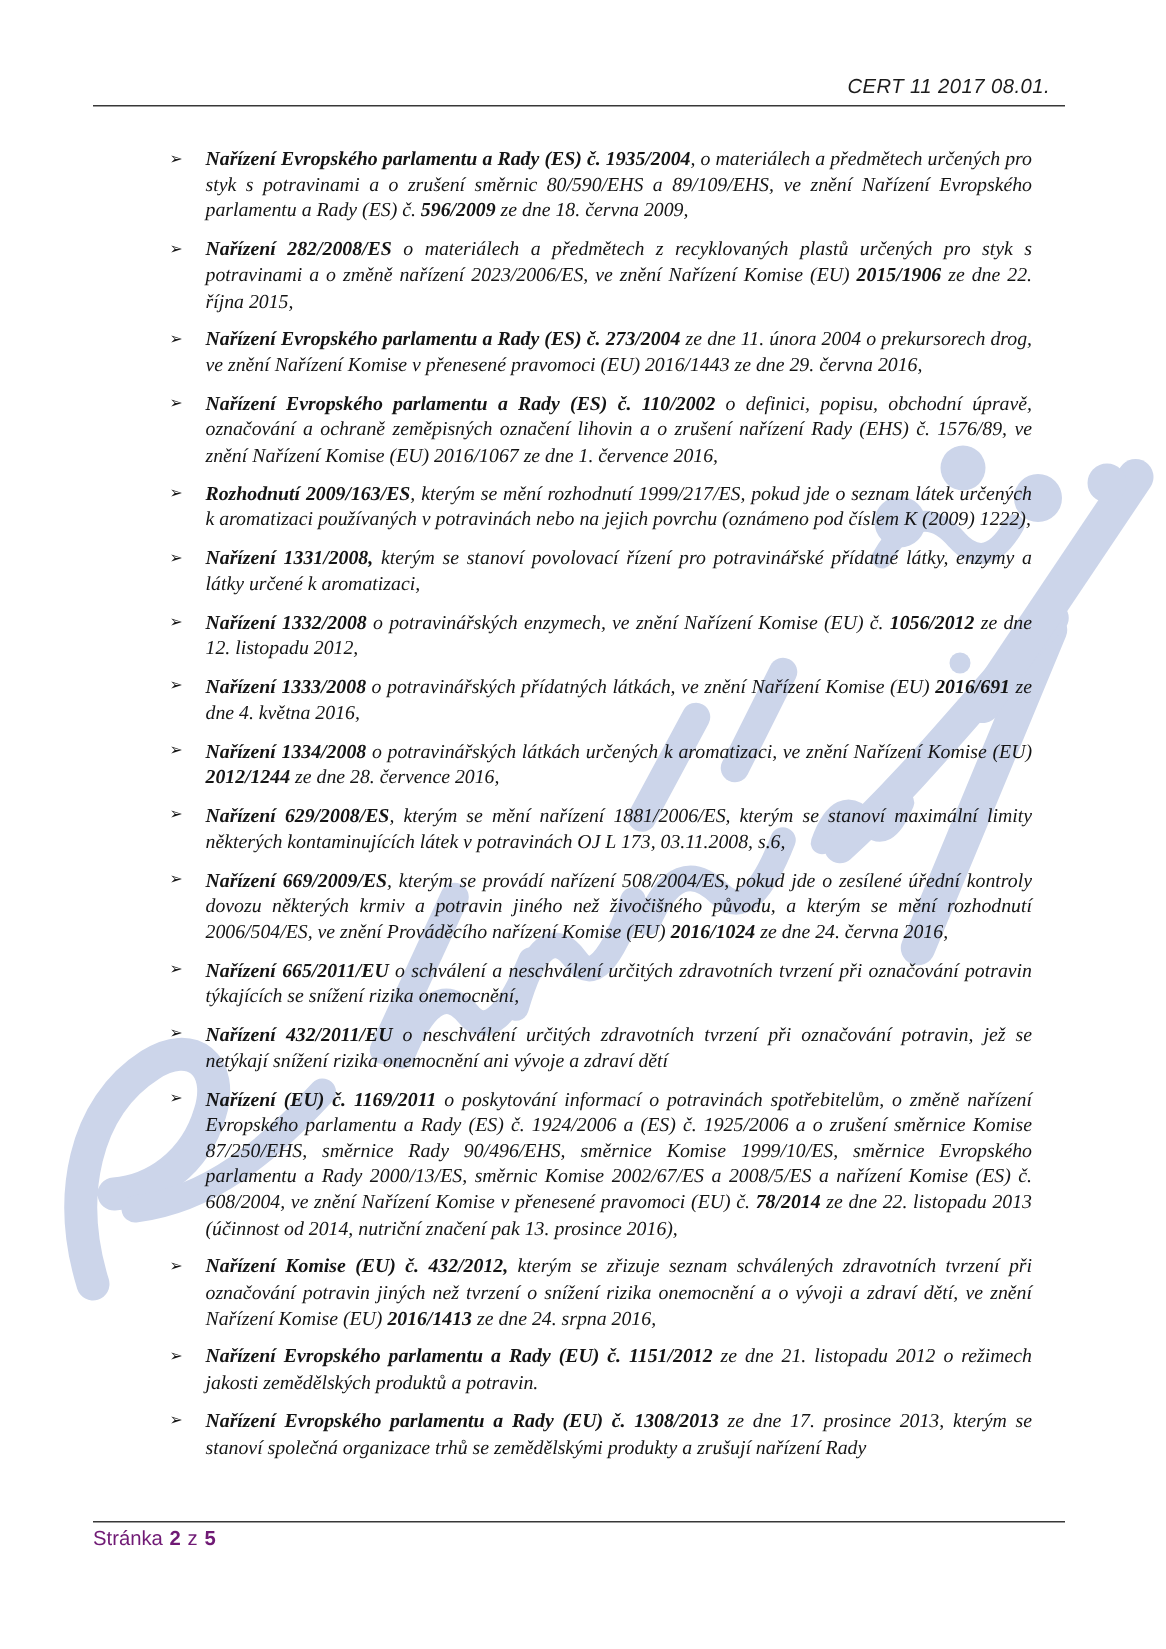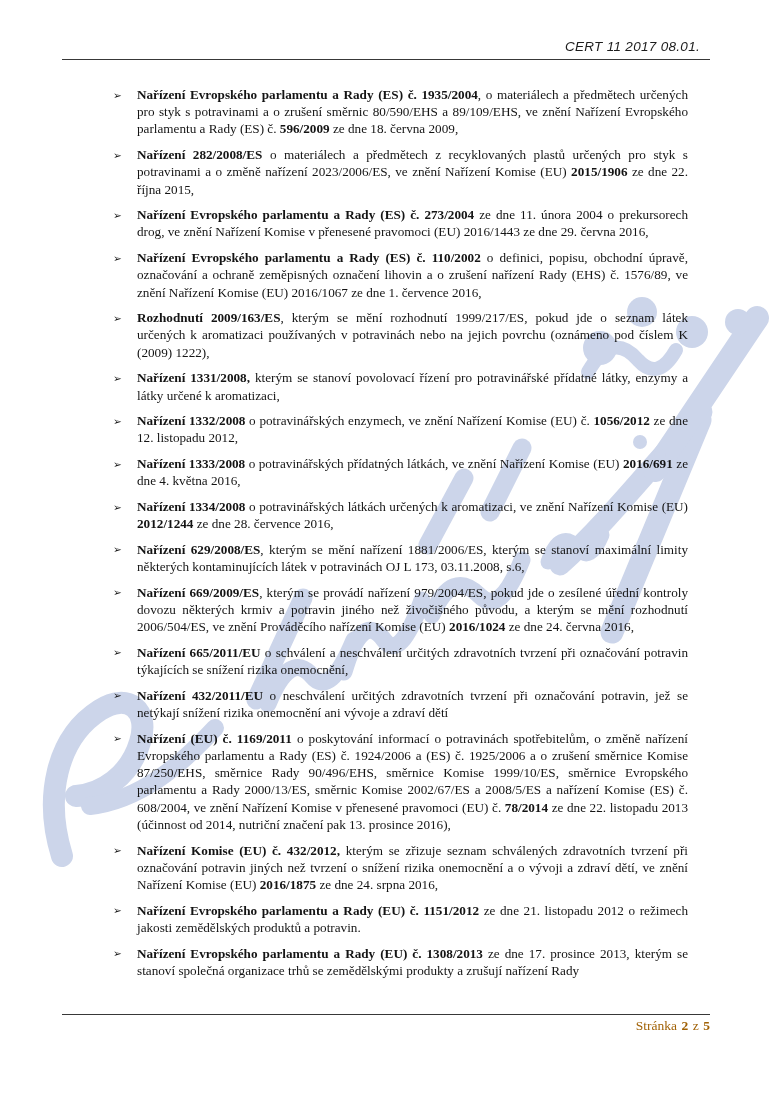--- a/index.html
+++ b/index.html
@@ -15,21 +15,21 @@
   .watermark {
     position:absolute; inset:0; z-index:0;
     pointer-events:none;
   }
   .watermark path, .watermark line {
     stroke:var(--wm,#ccd5ea); fill:none; stroke-linecap:round; stroke-linejoin:round;
   }
   .watermark circle { fill:var(--wm,#ccd5ea); stroke:none; }
   
   .content { position:relative; z-index:1; }
-  .header { padding-top:39px; margin:0 67px 0 62px; }
+  .header { padding-top:50px; margin:0 67px 0 62px; }
   .doc-code {
     text-align:right;
     font-family:"Liberation Sans", sans-serif;
     font-style:italic;
     font-size:13.5px;
     letter-spacing:0.3px;
     padding-right:10px;
     color:#1c1c1c;
   }
   .header-rule { border-bottom:1.6px solid #383838; margin-top:5px; }
@@ -38,33 +38,34 @@
   .bullet {
     flex:0 0 24px; width:24px;
     font-family:"DejaVu Sans", sans-serif;
     font-size:10.5px; padding-top:2.5px; color:#151515;
   }
   .item-text {
     flex:1;
     font-size:13.2px;
     line-height:17.2px;
     text-align:justify;
+    font-style:italic;
   }
   .item-text .b { font-weight:bold; }
   
   .footer {
     position:absolute; z-index:1;
     left:62px; right:67px; top:1014px;
     border-top:1.6px solid #383838;
   }
   .page-indicator {
     margin-top:3px;
-    display:flex; justify-content:flex-end; gap:4.5px;
-    font-family:Liberation Serif, serif;
-    font-size:13.5px; color:#a16207;
+    display:flex; justify-content:flex-start; gap:4.5px;
+    font-family:Liberation Sans, sans-serif;
+    font-size:13.5px; color:#701a75;
   }
   .page-indicator .b { font-weight:bold; }
 </style>
 </head>
 <body>
 
 <svg class="watermark" width="777" height="1099" viewBox="0 0 777 1099" aria-hidden="true">
 
   <path d="M62 856 C44 798 56 738 100 710 C128 692 150 710 140 742 C130 776 102 794 76 796" stroke-width="22"></path>
   <path d="M90 806 C140 800 180 766 215 728" stroke-width="18"></path>
@@ -134,37 +135,37 @@
       <div class="list-item">
         <span class="bullet">➢</span>
         <div class="item-text"><span class="b">Nařízení 1334/2008</span><span> o potravinářských látkách určených k aromatizaci, ve znění Nařízení Komise (EU) </span><span class="b">2012/1244</span><span> ze dne 28. července 2016,</span></div>
       </div>
       <div class="list-item">
         <span class="bullet">➢</span>
         <div class="item-text"><span class="b">Nařízení 629/2008/ES</span><span>, kterým se mění nařízení 1881/2006/ES, kterým se stanoví maximální limity některých kontaminujících látek v potravinách  OJ L 173, 03.11.2008, s.6,</span></div>
       </div>
       <div class="list-item">
         <span class="bullet">➢</span>
-        <div class="item-text"><span class="b">Nařízení 669/2009/ES</span><span>, kterým se provádí nařízení  979/2004/ES, pokud jde o zesílené úřední kontroly dovozu některých krmiv a potravin jiného než živočišného původu, a kterým se mění rozhodnutí 2006/504/ES, ve znění Prováděcího nařízení Komise (EU) </span><span class="b">2016/1024</span><span> ze dne 24. června 2016,</span></div>
+        <div class="item-text"><span class="b">Nařízení 669/2009/ES</span><span>, kterým se provádí nařízení  508/2004/ES, pokud jde o zesílené úřední kontroly dovozu některých krmiv a potravin jiného než živočišného původu, a kterým se mění rozhodnutí 2006/504/ES, ve znění Prováděcího nařízení Komise (EU) </span><span class="b">2016/1024</span><span> ze dne 24. června 2016,</span></div>
       </div>
       <div class="list-item">
         <span class="bullet">➢</span>
         <div class="item-text"><span class="b">Nařízení 665/2011/EU</span><span> o schválení a neschválení určitých zdravotních tvrzení při označování potravin týkajících se snížení rizika onemocnění,</span></div>
       </div>
       <div class="list-item">
         <span class="bullet">➢</span>
         <div class="item-text"><span class="b">Nařízení 432/2011/EU</span><span> o neschválení určitých zdravotních tvrzení při označování potravin, jež se netýkají snížení rizika onemocnění ani vývoje a zdraví dětí</span></div>
       </div>
       <div class="list-item">
         <span class="bullet">➢</span>
         <div class="item-text"><span class="b">Nařízení (EU) č. 1169/2011</span><span>  o poskytování informací o potravinách spotřebitelům, o změně nařízení Evropského parlamentu a Rady (ES) č. 1924/2006 a (ES) č. 1925/2006 a o zrušení směrnice Komise 87/250/EHS, směrnice Rady 90/496/EHS, směrnice Komise 1999/10/ES, směrnice Evropského parlamentu a Rady 2000/13/ES, směrnic Komise 2002/67/ES a 2008/5/ES a nařízení Komise (ES) č. 608/2004, ve znění Nařízení Komise v přenesené pravomoci (EU) č. </span><span class="b">78/2014</span><span> ze dne 22. listopadu 2013 (účinnost od 2014, nutriční značení pak 13. prosince 2016),</span></div>
       </div>
       <div class="list-item">
         <span class="bullet">➢</span>
-        <div class="item-text"><span class="b">Nařízení Komise (EU) č. 432/2012,</span><span> kterým se zřizuje seznam schválených zdravotních tvrzení při označování potravin jiných než tvrzení o snížení rizika onemocnění a o vývoji a zdraví dětí, ve znění Nařízení Komise (EU) </span><span class="b">2016/1875</span><span> ze dne 24. srpna 2016,</span></div>
+        <div class="item-text"><span class="b">Nařízení Komise (EU) č. 432/2012,</span><span> kterým se zřizuje seznam schválených zdravotních tvrzení při označování potravin jiných než tvrzení o snížení rizika onemocnění a o vývoji a zdraví dětí, ve znění Nařízení Komise (EU) </span><span class="b">2016/1413</span><span> ze dne 24. srpna 2016,</span></div>
       </div>
       <div class="list-item">
         <span class="bullet">➢</span>
         <div class="item-text"><span class="b">Nařízení Evropského parlamentu a Rady (EU) č. 1151/2012</span><span> ze dne 21. listopadu 2012 o režimech jakosti zemědělských produktů a potravin.</span></div>
       </div>
       <div class="list-item">
         <span class="bullet">➢</span>
         <div class="item-text"><span class="b">Nařízení Evropského parlamentu a Rady (EU) č. 1308/2013</span><span> ze dne 17. prosince 2013, kterým se stanoví společná organizace trhů se zemědělskými produkty a zrušují nařízení Rady</span></div>
       </div>
     </div>

